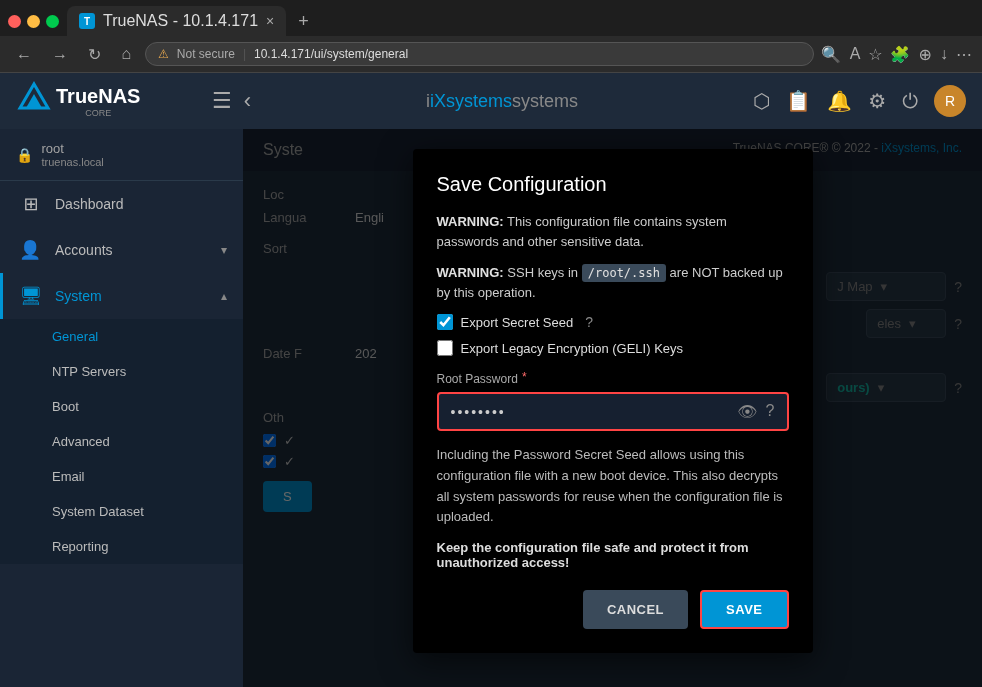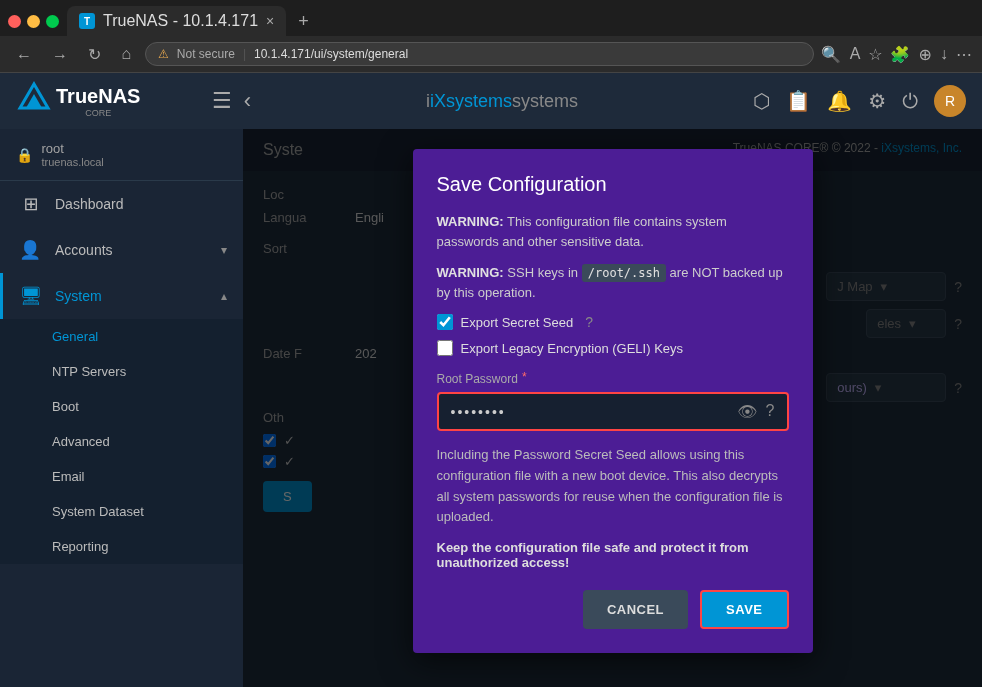--- a/index.html
+++ b/index.html
@@ -59,21 +59,21 @@
     .sub-nav-item { padding: 10px 16px 10px 52px; cursor: pointer; color: #bbb; font-size: 13px; }
     .sub-nav-item.active { color: #0095d5; }
 
     
     .content { flex: 1; background: #1e2d3d; overflow: auto; position: relative; }
     .content-header { background: #1a2535; padding: 12px 20px; color: #aaa; font-size: 16px; }
     .content-body { padding: 16px 20px; }
 
     
     .overlay { position: absolute; top: 0; left: 0; right: 0; bottom: 0; background: rgba(0,0,0,0.6); display: flex; align-items: flex-start; justify-content: center; padding-top: 20px; z-index: 100; }
-    .dialog { background: #4c1d95; border-radius: 4px; width: 400px; padding: 24px; box-shadow: 0 8px 32px rgba(0,0,0,0.6); }
+    .dialog { background: #000000; border-radius: 4px; width: 400px; padding: 24px; box-shadow: 0 8px 32px rgba(0,0,0,0.6); }
     .dialog-title { color: #fff; font-size: 20px; font-weight: 400; margin-bottom: 16px; }
     .warning-text { color: #ccc; font-size: 13px; margin-bottom: 12px; line-height: 1.5; }
     .warning-text strong { color: #e0e0e0; font-weight: 600; }
     .code-badge { background: #3a4a5a; color: #e0e0e0; font-family: monospace; font-size: 12px; padding: 2px 6px; border-radius: 3px; }
     .checkbox-row { display: flex; align-items: center; gap: 8px; margin: 10px 0; }
     .checkbox-row input[type="checkbox"] { width: 16px; height: 16px; accent-color: #0095d5; cursor: pointer; }
     .checkbox-label { color: #ddd; font-size: 13px; }
     .help-icon { color: #888; font-size: 14px; cursor: pointer; margin-left: 4px; }
 
     .password-field-group { margin: 14px 0; }
@@ -253,21 +253,21 @@
         
         <div style="margin-bottom:8px;">
           <div class="form-row">
             <span class="form-label">Date F</span>
             <span class="form-value">202</span>
           </div>
         </div>
         
         <div style="display:flex;align-items:center;justify-content:flex-end;margin-bottom:8px;">
           <div class="select-field">
-            <span style="color:#c4b5fd;">ours)</span>
+            <span style="color:#14b8a6;font-weight:bold;">ours)</span>
             <span class="select-arrow">▾</span>
           </div>
           <span class="help-circle" style="margin-left:8px;">?</span>
         </div>
         
         <div style="color:#aaa;font-size:13px;margin-bottom:8px;">Oth</div>
         <div style="display:flex;flex-direction:column;gap:6px;margin-bottom:12px;">
           <div style="display:flex;align-items:center;gap:8px;">
             <input type="checkbox" checked="" style="">
             <span style="color:#ccc;font-size:13px;">✓</span>

